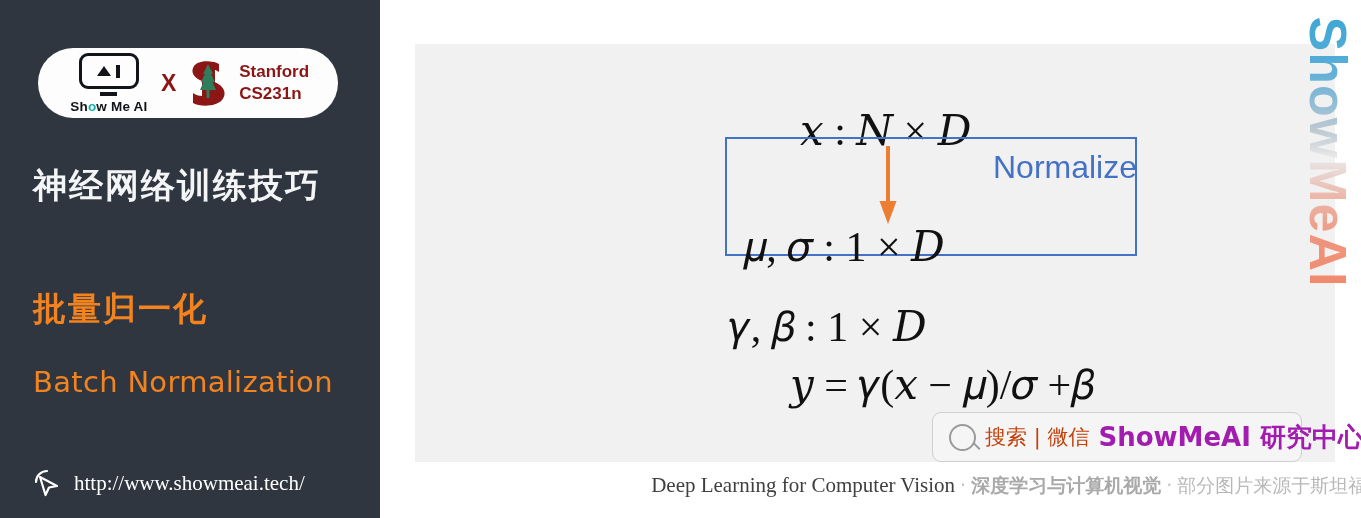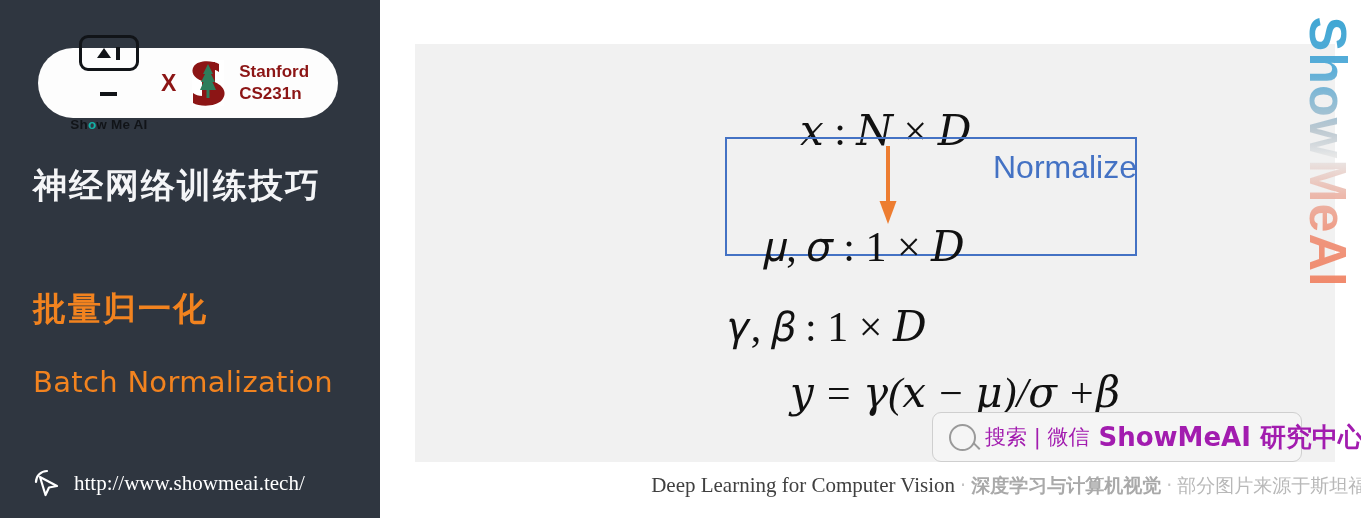--- a/index.html
+++ b/index.html
@@ -38,21 +38,21 @@
     border-radius: 36px;
     display: flex;
     align-items: center;
     justify-content: center;
     gap: 10px;
   }
   .smai-mark {
     display: flex;
     flex-direction: column;
     align-items: center;
-    gap: 20px;
+    gap: 2px;
     width: 84px;
   }
   .smai-box {
     width: 54px;
     height: 30px;
     border: 3.5px solid #111418;
     border-radius: 9px;
     display: flex;
     align-items: center;
     justify-content: center;
@@ -174,23 +174,23 @@
     background: #f1f1f1;
   }
   .formula {
     position: absolute;
     font-family: "Liberation Serif", "DejaVu Serif", serif;
     color: #111111;
     white-space: nowrap;
     font-size: 42px;
   }
   .f-x   { left: 385px; top: 62px; }
-  .f-mu  { left: 348px; top: 178px; }
+  .f-mu  { left: 328px; top: 178px; }
   .f-gb  { left: 314px; top: 258px; }
-  .f-y   { left: 375px; top: 324px; font-style: italic; }
+  .f-y   { left: 375px; top: 316px; }
 
   .norm-box {
     position: absolute;
     left: 310px;
     top: 93px;
     width: 412px;
     height: 119px;
     border: 2.5px solid #4472c4;
     box-sizing: border-box;
   }
@@ -236,21 +236,21 @@
   }
   .mag::after {
     content: "";
     position: absolute;
     width: 9px; height: 2.2px;
     background: #9a9a9a;
     right: -7px; bottom: 1px;
     transform: rotate(45deg);
   }
   .search-ph {
-    color: #a21caf;
+    color: #c2410c;
     font-size: 21px;
     font-family: "DejaVu Sans", "Liberation Sans", sans-serif;
     white-space: nowrap;
   }
   .search-brand {
     color: #a21caf;
     font-size: 26px;
     font-weight: bold;
     font-family: "DejaVu Sans", "Liberation Sans", sans-serif;
     white-space: nowrap;

